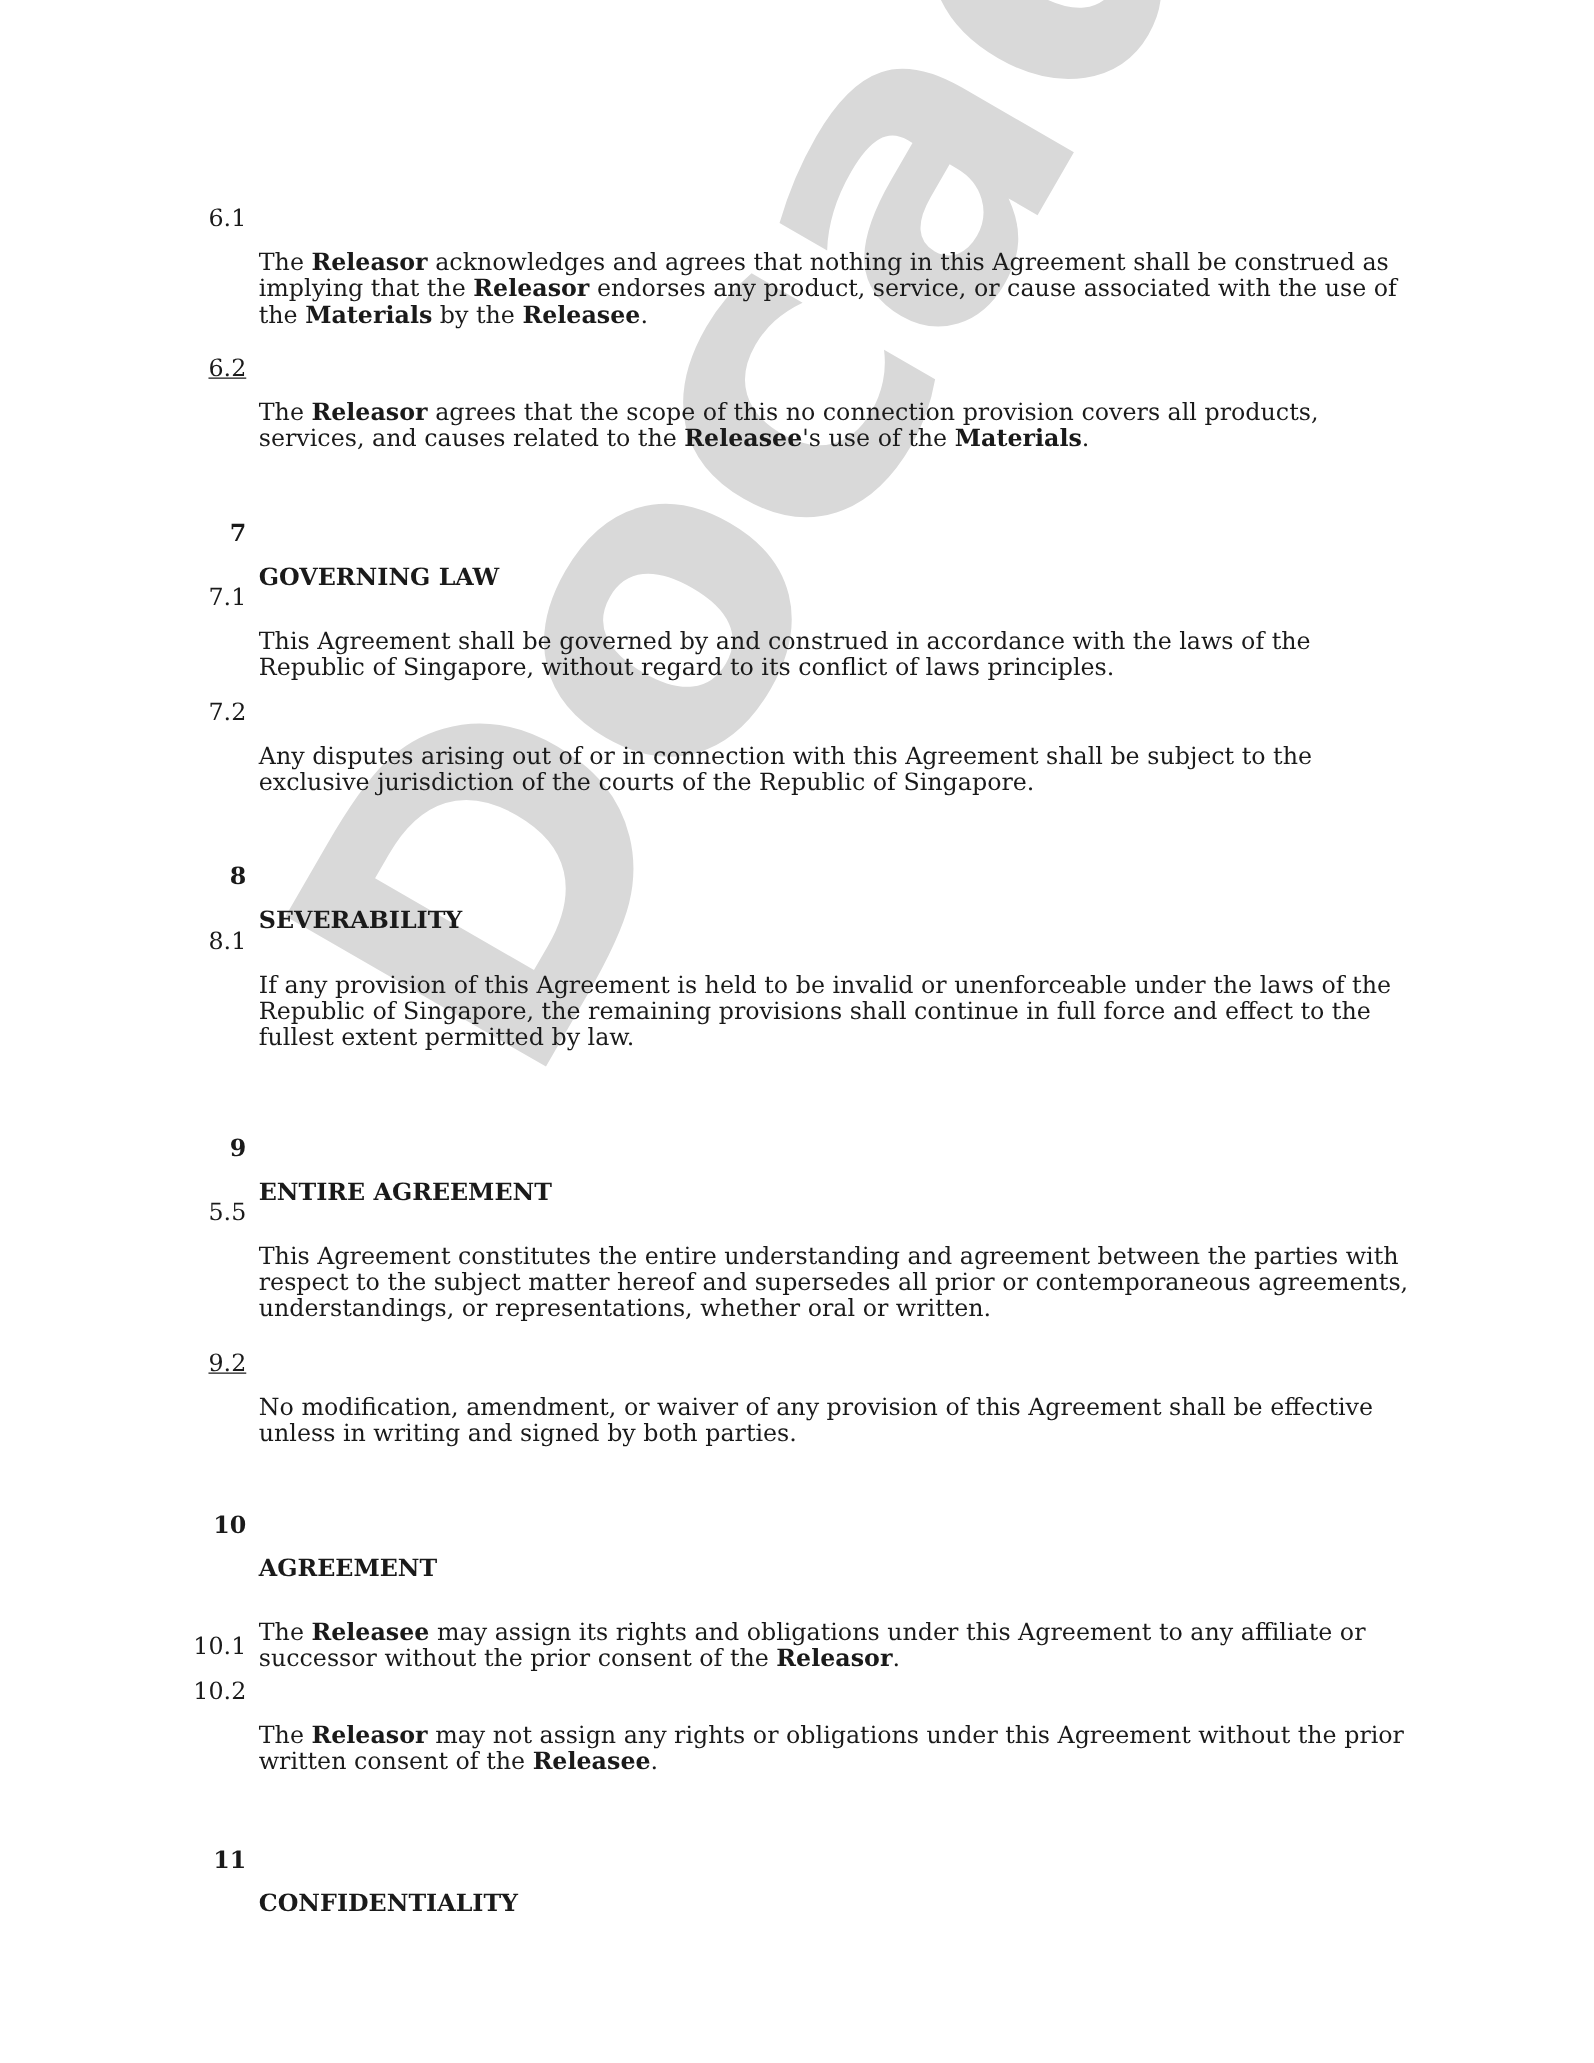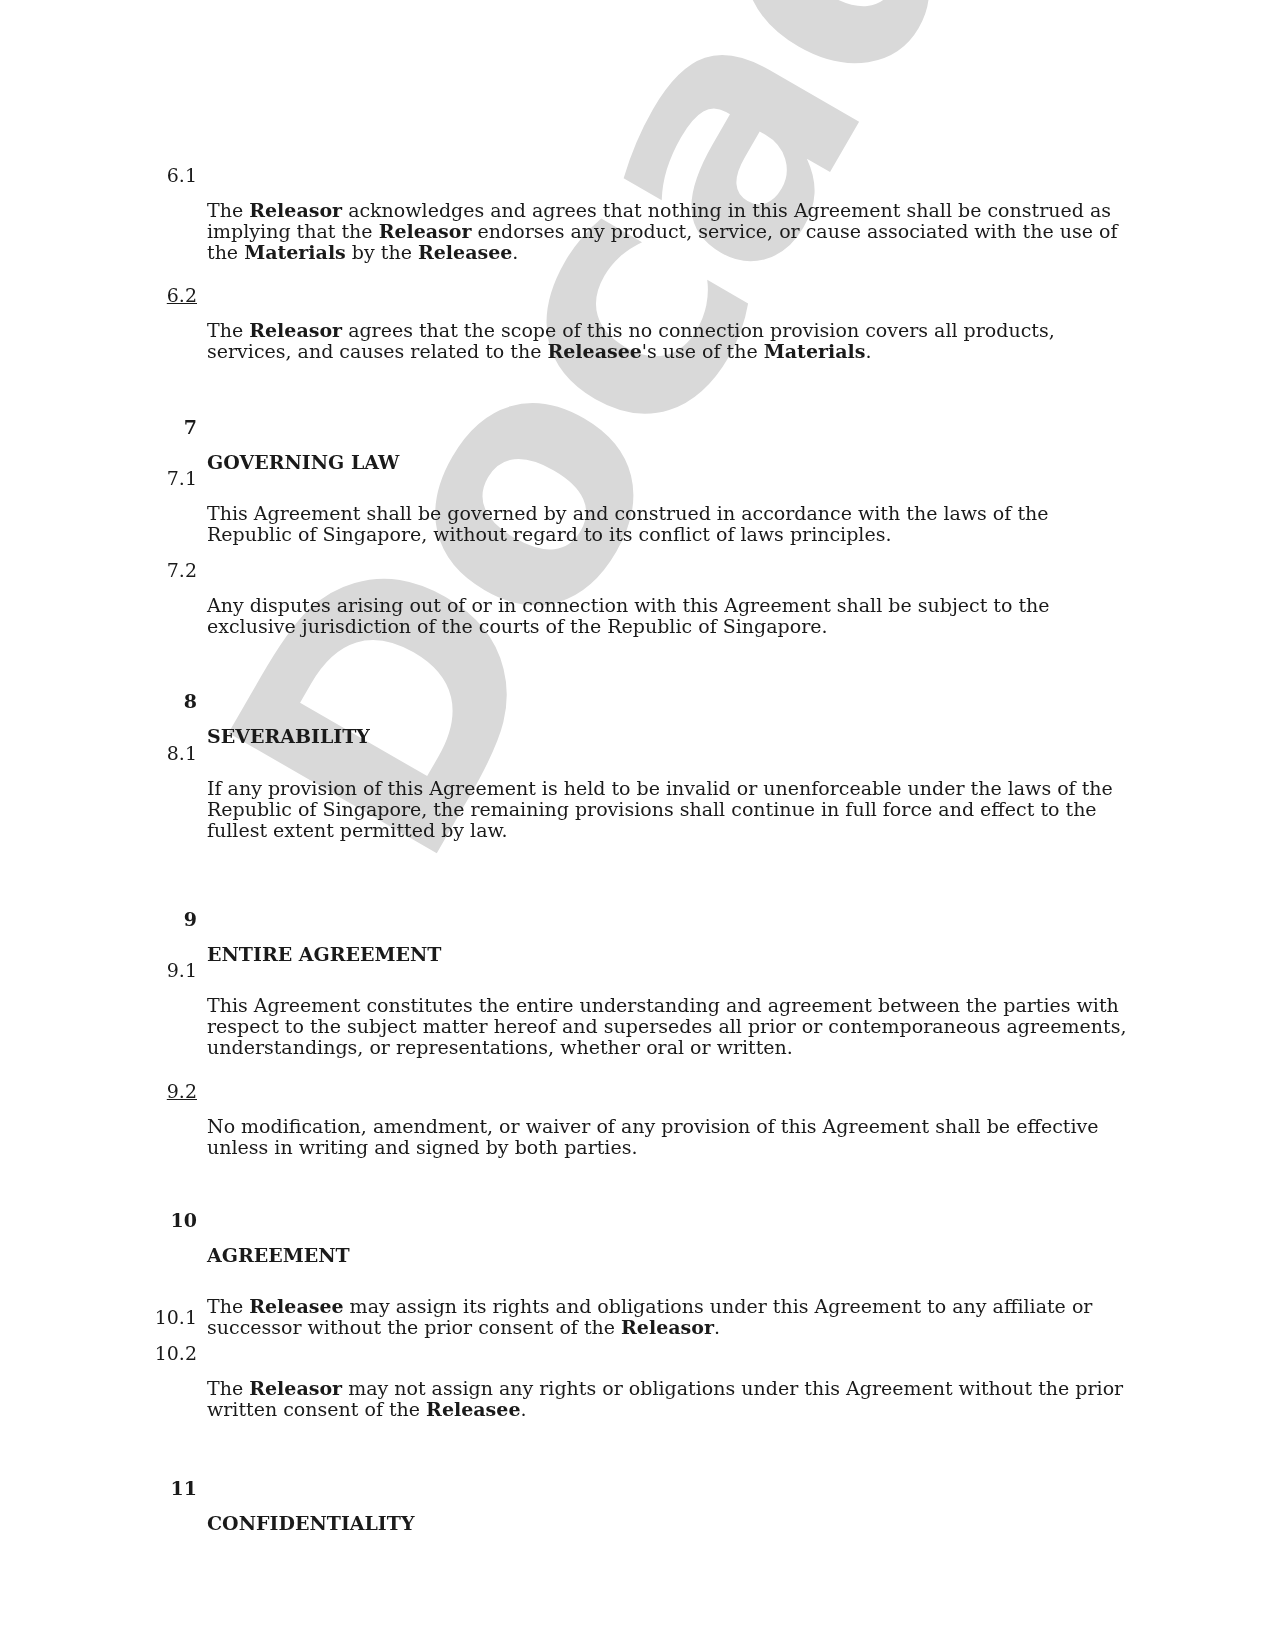--- a/index.html
+++ b/index.html
@@ -83,21 +83,21 @@
       <span class="num" style="line-height:31px;">8.1</span>
       <div class="text">If any provision of this Agreement is held to be invalid or unenforceable under the laws of the Republic of Singapore, the remaining provisions shall continue in full force and effect to the fullest extent permitted by law.</div>
     </div>
 
     <div class="row heading" style="top:904px;">
       <span class="num" style="line-height:31px;">9</span>
       <div class="text">ENTIRE AGREEMENT</div>
     </div>
 
     <div class="row" style="top:955px;">
-      <span class="num" style="line-height:31px;">9.1</span>
+      <span class="num" style="line-height:31px;">5.5</span>
       <div class="text">This Agreement constitutes the entire understanding and agreement between the parties with respect to the subject matter hereof and supersedes all prior or contemporaneous agreements, understandings, or representations, whether oral or written.</div>
     </div>
 
     <div class="row" style="top:1076px;">
       <span class="num" style="line-height:31px;text-decoration:underline;">9.2</span>
       <div class="text">No modification, amendment, or waiver of any provision of this Agreement shall be effective unless in writing and signed by both parties.</div>
     </div>
 
     <div class="row heading" style="top:1205px;">
       <span class="num" style="line-height:31px;">10</span>

